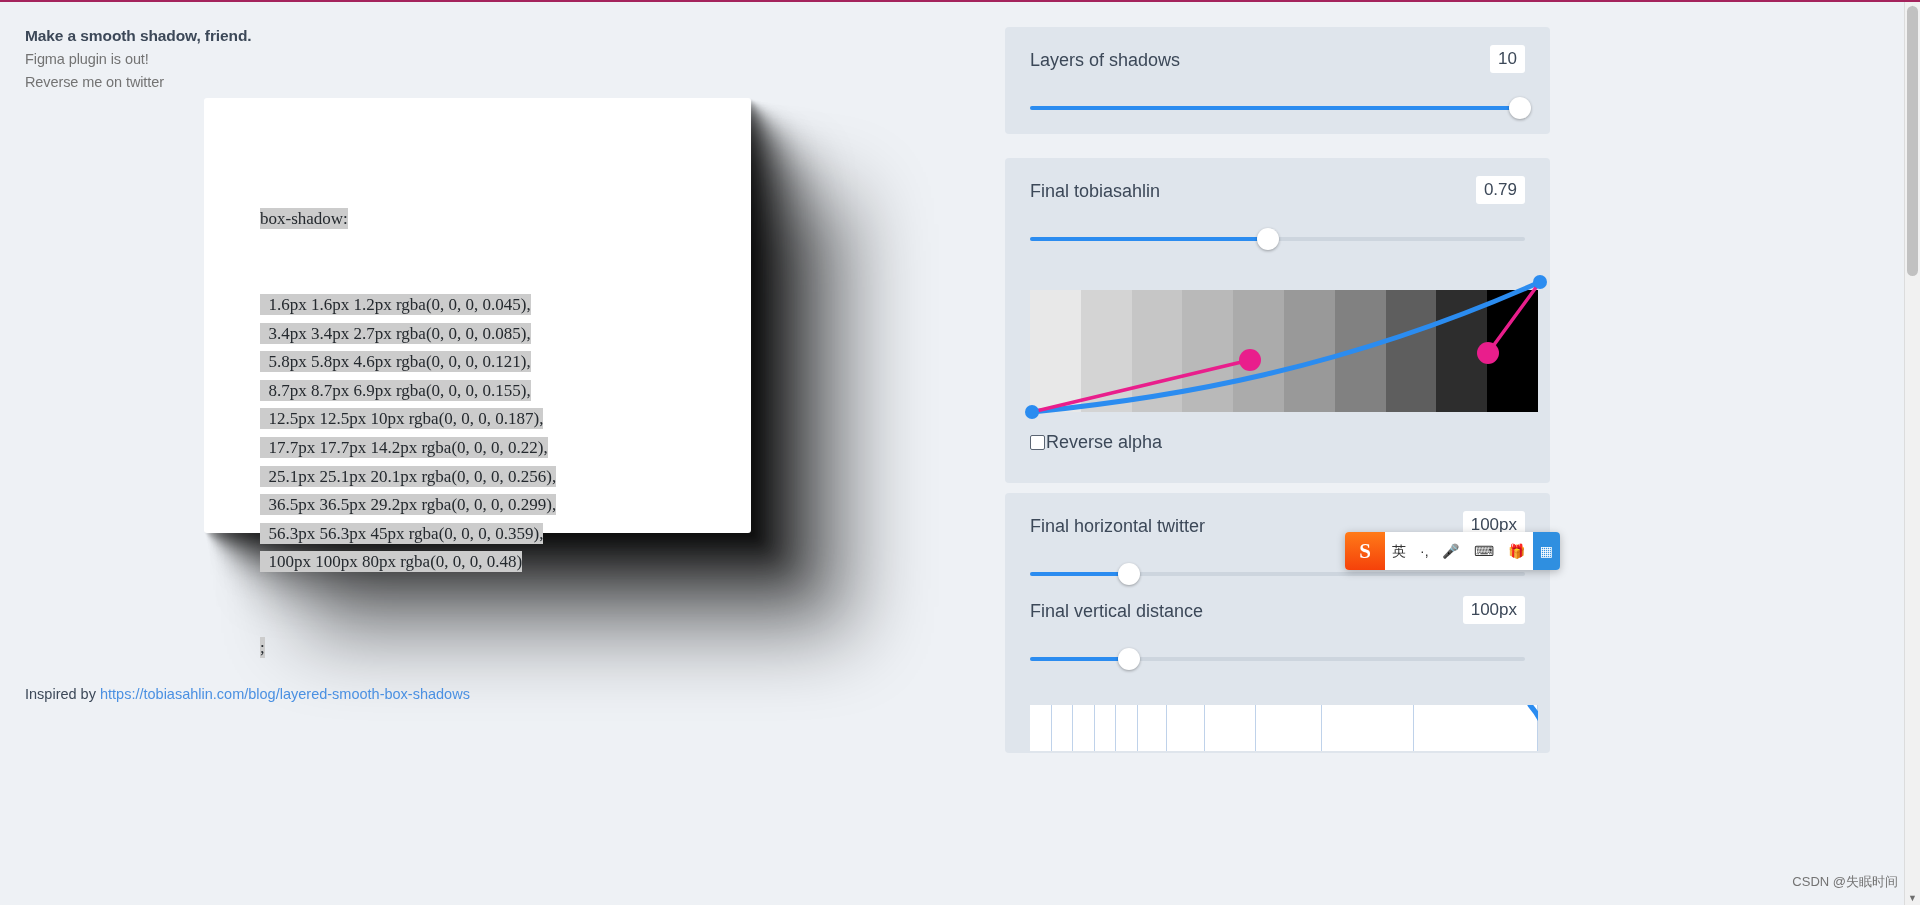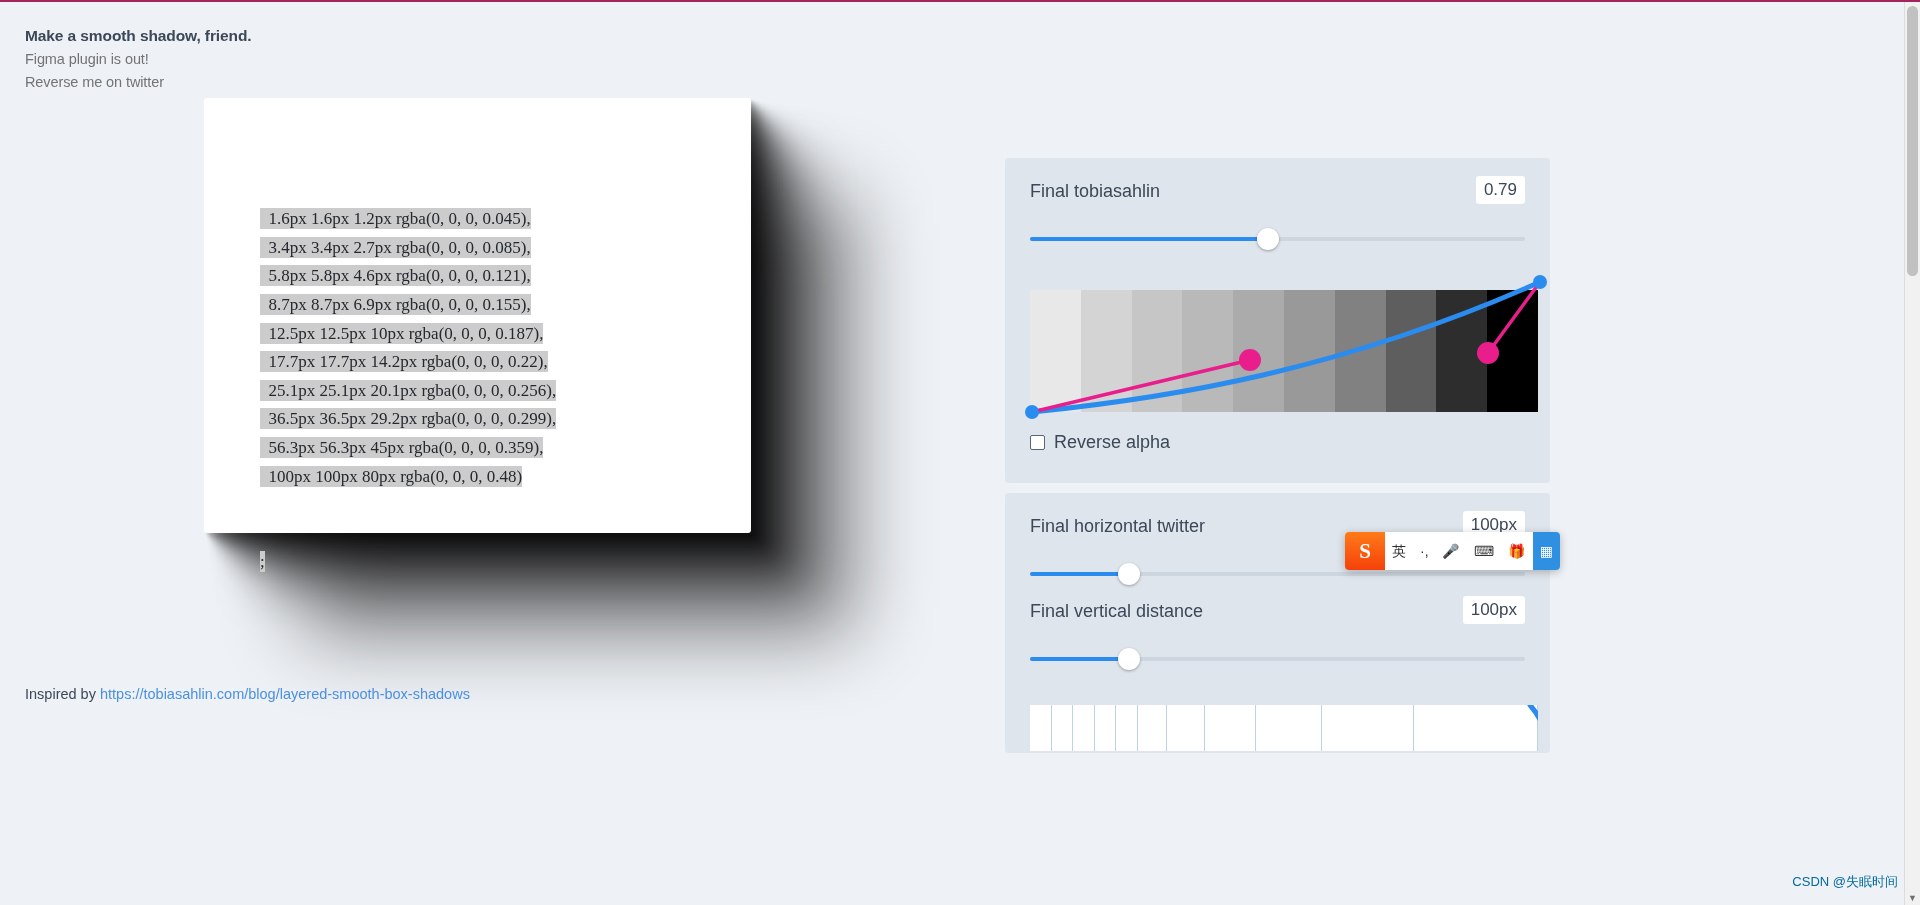--- a/index.html
+++ b/index.html
@@ -182,21 +182,21 @@
     left: -8px; top: -70px;
     width: 530px; height: 200px;
     overflow: visible;
   }
 
   .checkbox-row {
     position: absolute;
     left: 25px;
     display: flex;
     align-items: center;
-    gap: 9px;
+    gap: 1px;
   }
   .checkbox-box {
     width: 15px; height: 15px;
     border: 1.5px solid #5a6472;
     border-radius: 2px;
     background: #fff;
     box-sizing: border-box;
   }
   .checkbox-label {
     font-size: 18px;
@@ -284,51 +284,62 @@
     white-space: nowrap;
   }
   .ime-item.accent { background: #2f8fe0; color: #fff; height: 38px; }
   .ime-item.purple { color: #8a55c9; }
 
   
   .watermark {
     position: absolute;
     right: 22px; bottom: 14px;
     font-size: 13px;
-    color: #0369a1;
+    color: #737373;
     white-space: nowrap;
   }
 </style>
 </head>
 <body>
 
 <div id="root">
 
   <div class="top-rule"></div>
 
   <div class="left-pane">
 
     <div class="heading">Make a smooth shadow, friend.</div>
     <a class="link-line link-figma" href="#">Figma plugin is out!</a>
     <a class="link-line link-twitter" href="#">Reverse me on twitter</a>
 
     <div class="demo-card">
       <div class="code-block">
+        <span class="code-line"><span class="hl">box-shadow:</span></span>
         <div id="code-lines"><span class="code-line"><span class="hl">  1.6px 1.6px 1.2px rgba(0, 0, 0, 0.045),</span></span><span class="code-line"><span class="hl">  3.4px 3.4px 2.7px rgba(0, 0, 0, 0.085),</span></span><span class="code-line"><span class="hl">  5.8px 5.8px 4.6px rgba(0, 0, 0, 0.121),</span></span><span class="code-line"><span class="hl">  8.7px 8.7px 6.9px rgba(0, 0, 0, 0.155),</span></span><span class="code-line"><span class="hl">  12.5px 12.5px 10px rgba(0, 0, 0, 0.187),</span></span><span class="code-line"><span class="hl">  17.7px 17.7px 14.2px rgba(0, 0, 0, 0.22),</span></span><span class="code-line"><span class="hl">  25.1px 25.1px 20.1px rgba(0, 0, 0, 0.256),</span></span><span class="code-line"><span class="hl">  36.5px 36.5px 29.2px rgba(0, 0, 0, 0.299),</span></span><span class="code-line"><span class="hl">  56.3px 56.3px 45px rgba(0, 0, 0, 0.359),</span></span><span class="code-line"><span class="hl">  100px 100px 80px rgba(0, 0, 0, 0.48)</span></span></div>
         <span class="code-line"><span class="hl">;</span></span>
       </div>
     </div>
 
     <div class="footer">
       <span>Inspired by </span><a href="#">https://tobiasahlin.com/blog/layered-smooth-box-shadows</a>
     </div>
   </div>
 
   <div class="right-panel">
 
+    <div class="card" style="left:25px; top:25px; height:107px;">
+      <div class="card-row">
+        <div class="card-label" style="top:23px;">Layers of shadows</div>
+        <div class="value-box" style="top:18px;">10</div>
+      </div>
+      <div class="slider" style="top:79px;">
+        <div class="fill" id="layers-fill" style="width: 99%;"></div>
+        <div class="knob" id="layers-knob" style="left: 99%;"></div>
+      </div>
+    </div>
 
     <div class="card" style="left:25px; top:156px; height:325px;">
       <div class="card-row">
         <div class="card-label" style="top:23px;">Final tobiasahlin</div>
         <div class="value-box" style="top:18px;">0.79</div>
       </div>
       <div class="slider" style="top:79px;">
         <div class="fill" id="transp-fill" style="width: 48%;"></div>
         <div class="knob" id="transp-knob" style="left: 48%;"></div>
       </div>

